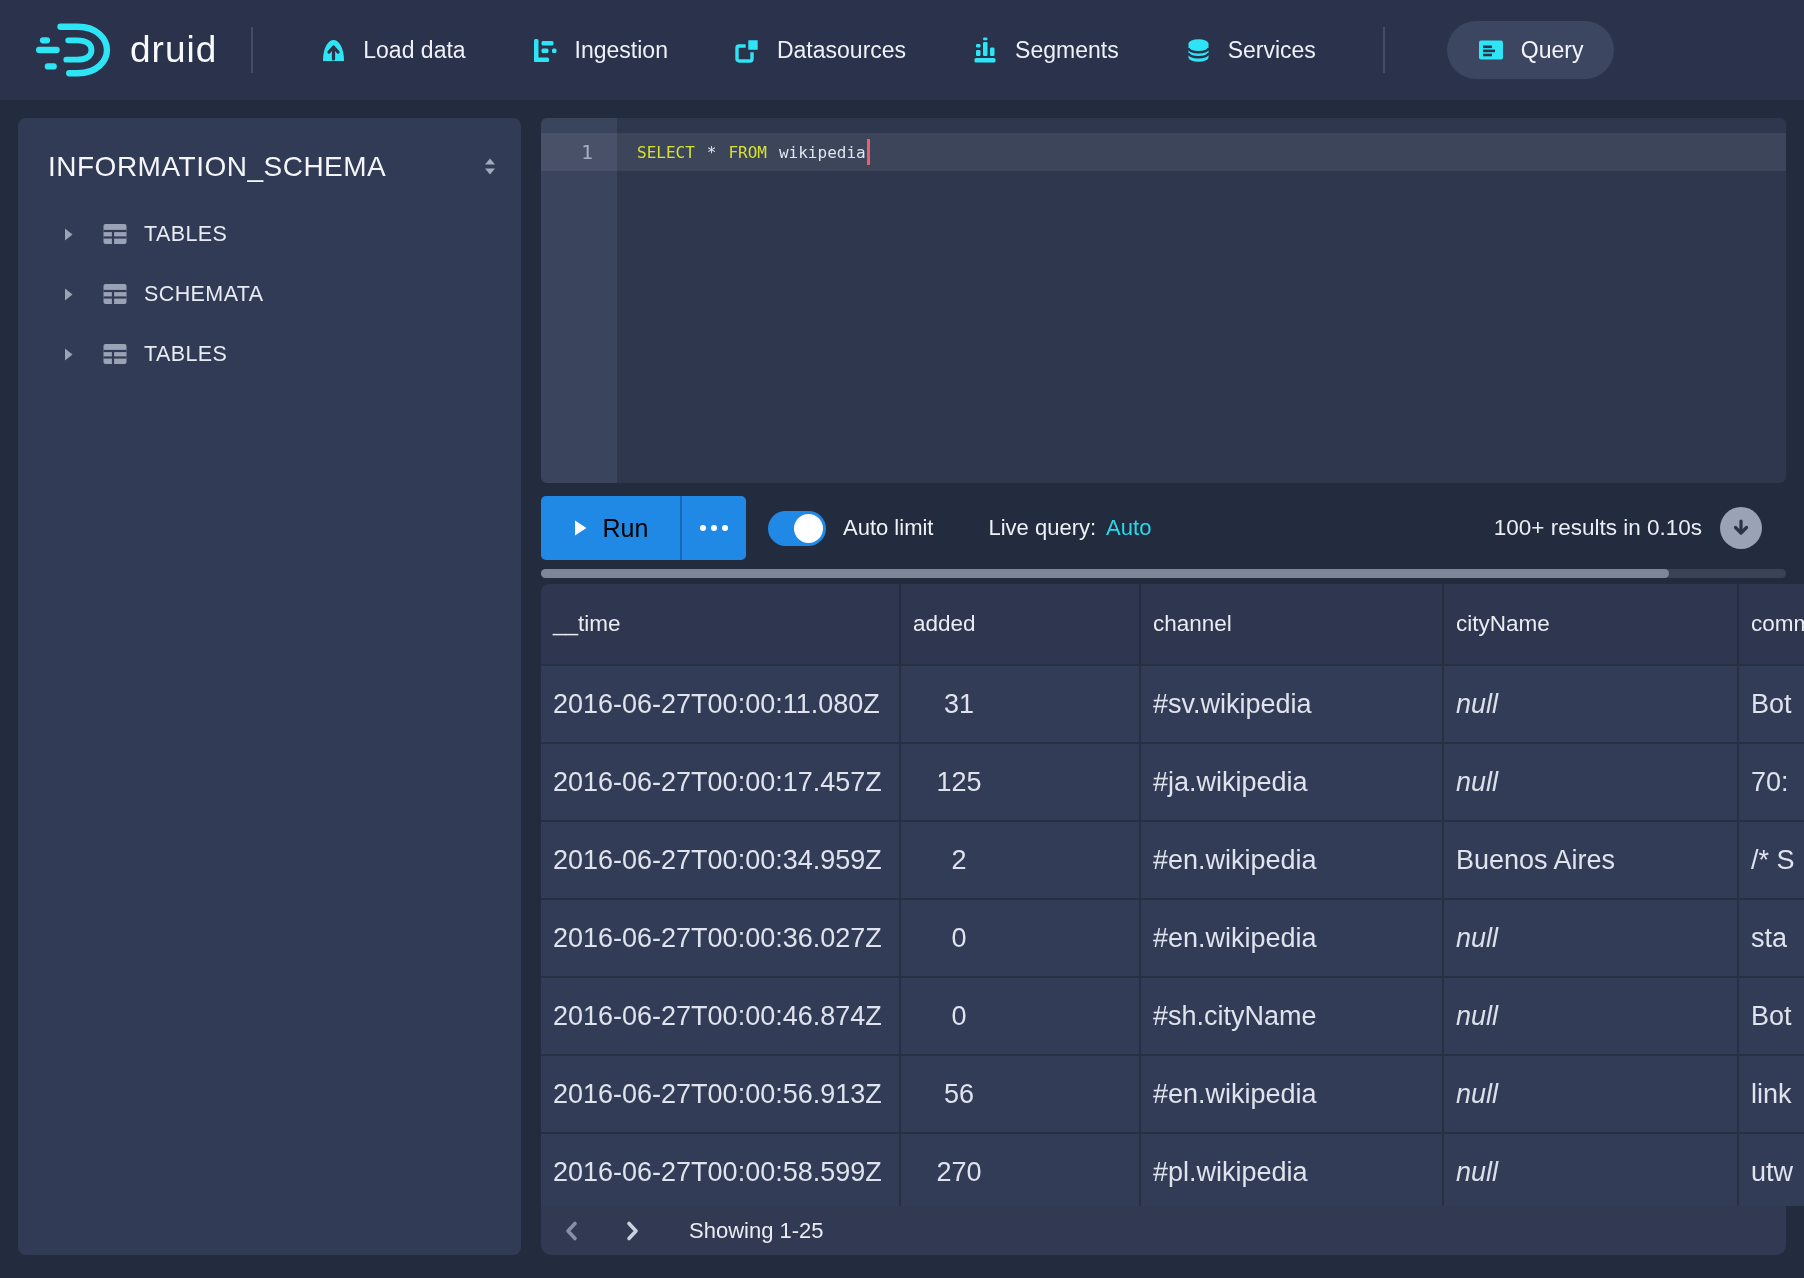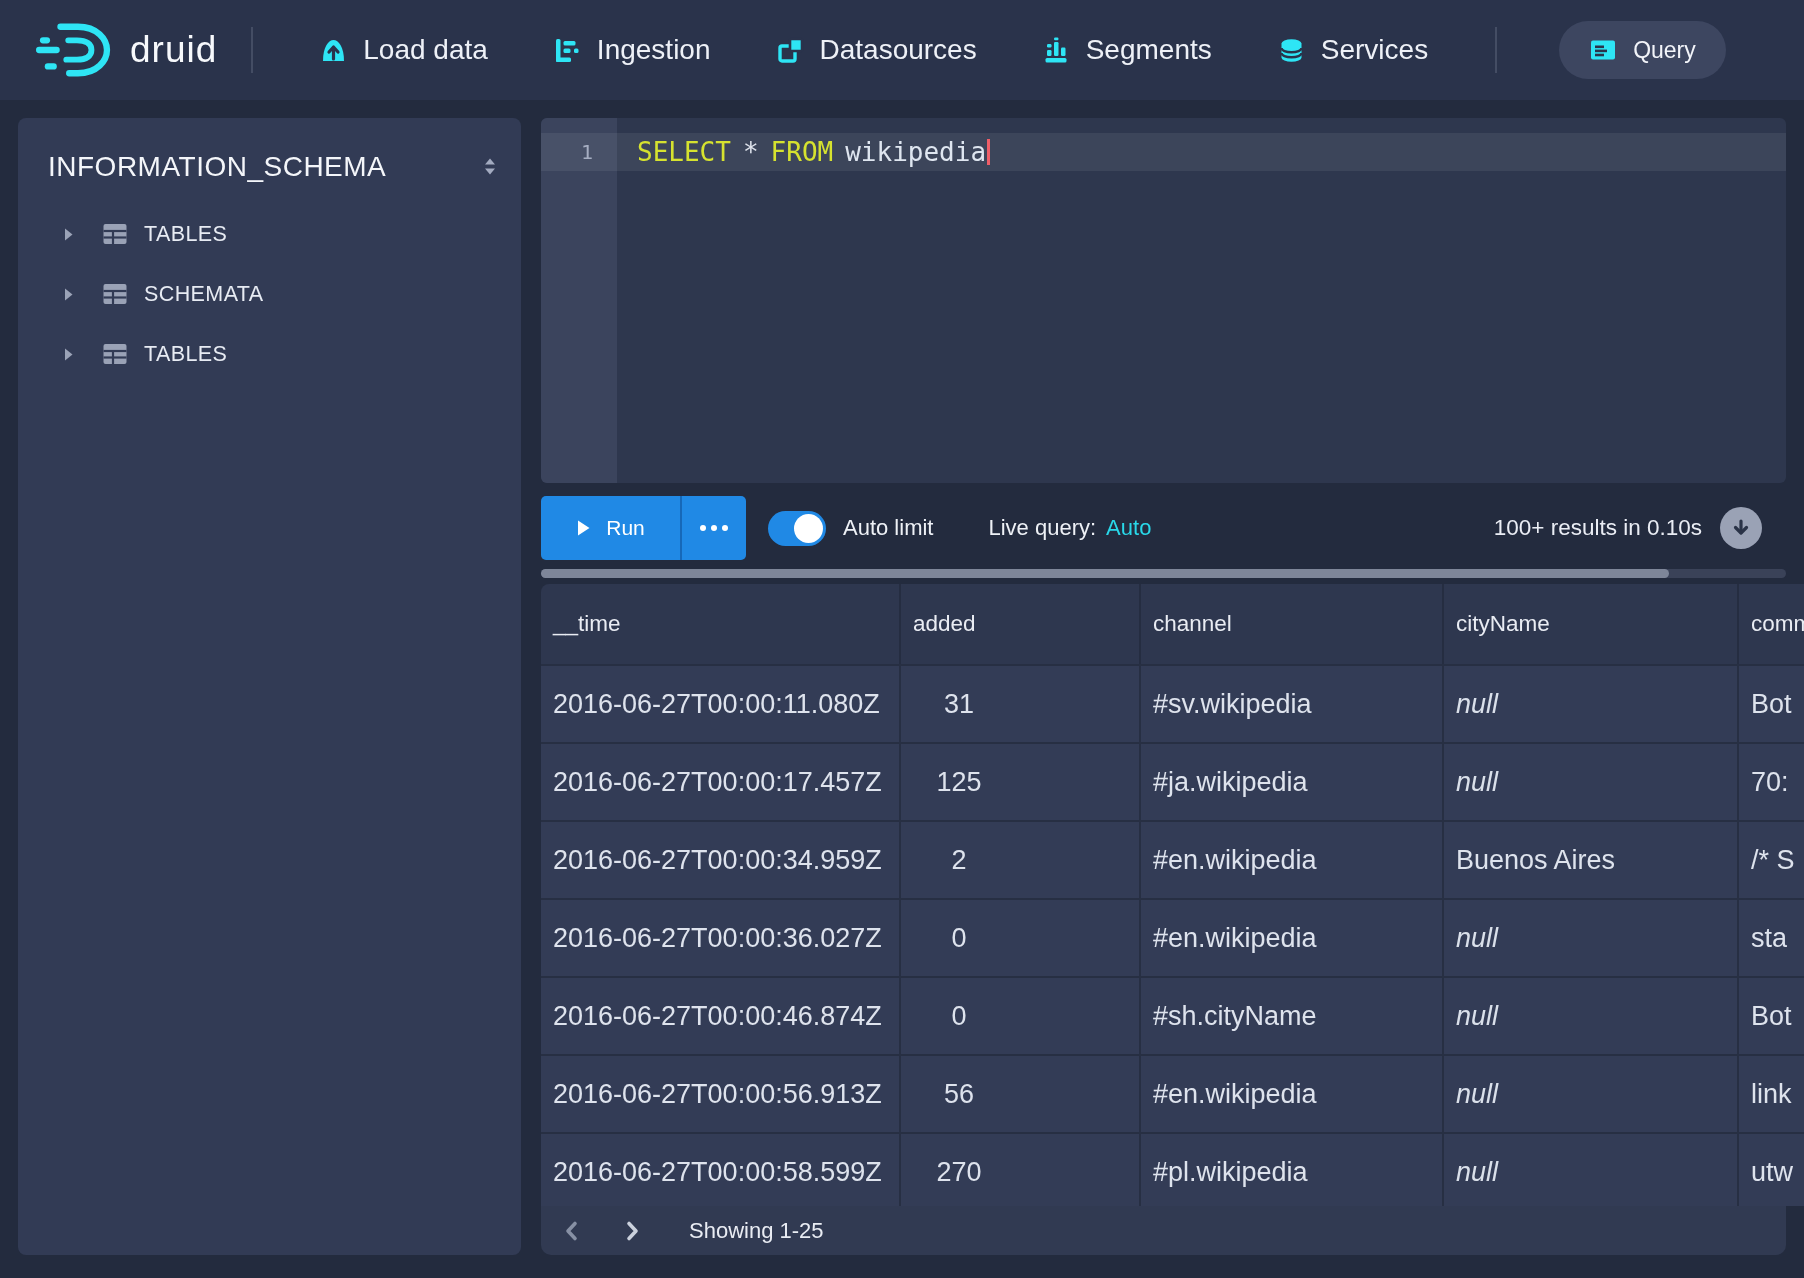--- a/index.html
+++ b/index.html
@@ -16,21 +16,21 @@
   .navbar {
     position:absolute; left:0; top:0; width:1804px; height:100px;
     background:#2a334b; display:flex; align-items:center; padding-left:36px;
   }
   .brand { display:flex; align-items:center; gap:16px; cursor:pointer; }
   .brand-text { font-size:37px; color:#f7f9fc; letter-spacing:1px; }
   .nav-divider { width:2px; height:46px; background:#444d64; margin:0 34px; }
   .nav-item {
     display:flex; align-items:center; gap:16px; margin:0 33px; cursor:pointer;
   }
-  .nav-item .label { font-size:28px; color:#eef1f7; }
+  .nav-item .label { font-size:23px; color:#eef1f7; }
   .nav-icon { color:#2ee5f5; }
   .query-pill {
     display:flex; align-items:center; gap:16px; margin-left:28px;
     background:#3d4660; border-radius:32px; padding:15px 30px; cursor:pointer;
   }
   .query-pill .label { font-size:23px; color:#f2f4f9; }
 
   
   .sidebar {
     position:absolute; left:18px; top:118px; width:503px; height:1137px;
@@ -59,39 +59,39 @@
   .active-line {
     position:absolute; left:0; top:15px; width:100%; height:38px;
     background:rgba(255,255,255,0.07);
   }
   .line-no {
     position:absolute; left:0; top:15px; width:52px; height:38px; line-height:38px;
     text-align:right; font-size:20px; color:#a6aec2;
   }
   .code-line {
     position:absolute; left:96px; top:15px; height:38px; display:flex; align-items:center;
-    font-size:26px; white-space:pre;
+    font-size:16px; white-space:pre;
   }
   .tok-kw { color:#d6e22f; }
   .tok-op { color:#dfe3ec; margin-left:12px; }
   .tok-kw2 { color:#d6e22f; margin-left:12px; }
   .tok-id { color:#dfe6f0; margin-left:12px; }
   .cursor { width:3px; height:26px; background:#ef5e68; margin-left:1px; }
 
   
   .runbar {
     position:absolute; left:541px; top:496px; width:1245px; height:64px;
     display:flex; align-items:center; padding-right:24px;
   }
   .run-group { display:flex; height:64px; border-radius:5px; overflow:hidden; }
   .run-btn {
     width:139px; background:#2089e5; display:flex; align-items:center;
     justify-content:center; gap:15px; cursor:pointer; border:none;
   }
-  .run-btn .label { font-size:21px; color:#ffffff; }
+  .run-btn .label { font-size:25px; color:#000000; }
   .more-btn {
     width:66px; background:#2089e5; border-left:2px solid #1668b8;
     display:flex; align-items:center; justify-content:center; gap:5px; cursor:pointer;
   }
   .dot { width:6px; height:6px; border-radius:50%; background:#ffffff; }
   .toggle {
     position:relative; margin-left:22px; width:58px; height:35px;
     background:#2089e5; border-radius:18px; cursor:pointer;
   }
   .knob {

